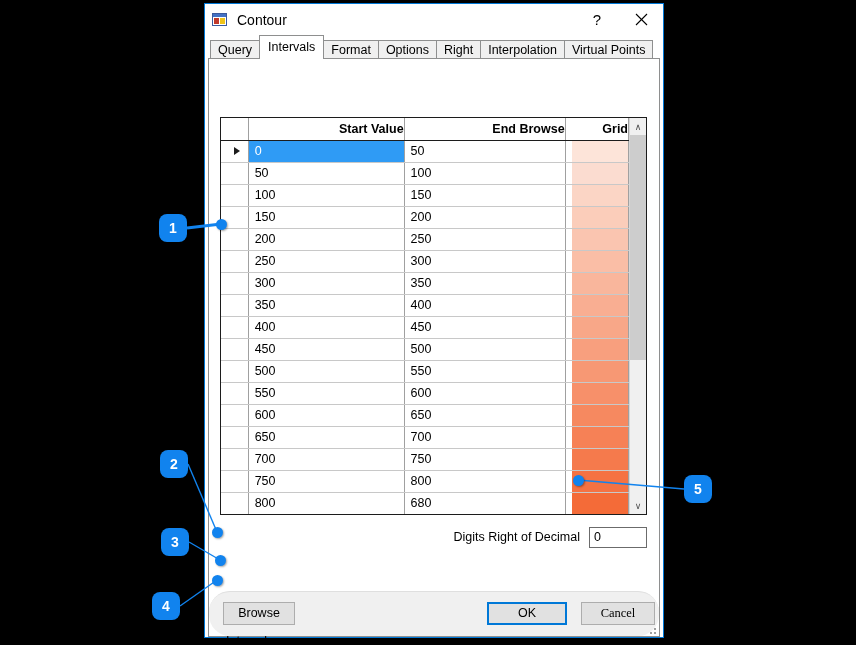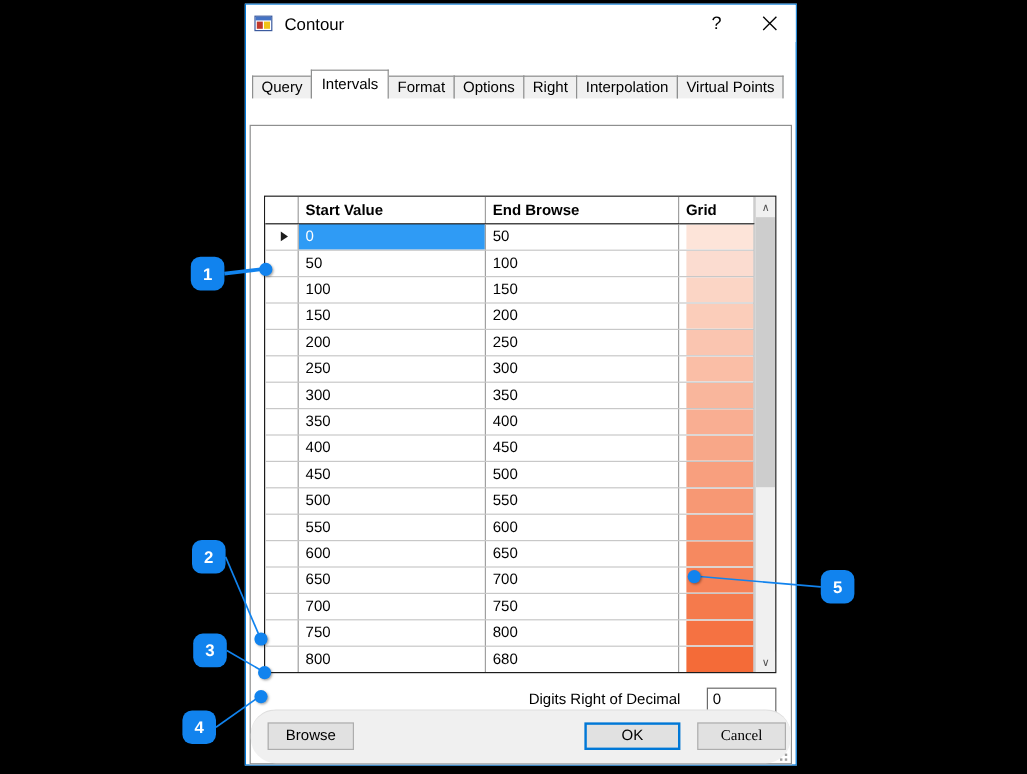--- a/index.html
+++ b/index.html
@@ -22,21 +22,20 @@
     position: absolute;
     left: 204px;
     top: 3px;
     width: 460px;
     height: 635px;
     background: #ffffff;
     border: 1px solid #0078d7;
     box-sizing: border-box;
     display: flex;
     flex-direction: column;
-    gap: 23px;
   }
 
   .titlebar {
     height: 31px;
     flex: 0 0 31px;
     background: #ffffff;
     display: flex;
     align-items: center;
     padding-left: 7px;
     box-sizing: border-box;
@@ -145,21 +144,21 @@
     width: 100%;
     table-layout: fixed;
     font-size: 12.5px;
   }
   table.grid th {
     background: #ffffff;
     border-right: 1px solid #a0a0a0;
     border-bottom: 1px solid #1c1c1c;
     font-weight: bold;
     font-size: 12.5px;
-    text-align: left;
+    text-align: right;
     padding: 0 0 0 6px;
     height: 22px;
     color: #000000;
     box-sizing: border-box;
   }
   table.grid td {
     border-right: 1px solid #a0a0a0;
     border-bottom: 1px solid #c8c8c8;
     height: 22px;
     padding: 0 0 0 6px;
@@ -228,21 +227,21 @@
     top: 466px;
     width: 427px;
     height: 24px;
     display: flex;
     align-items: center;
     justify-content: flex-end;
   }
   .decimal-label {
     font-size: 12.5px;
     color: #000000;
-    margin-right: 22px;
+    margin-right: 9px;
     white-space: nowrap;
   }
   .decimal-input {
     width: 58px;
     height: 21px;
     border: 1px solid #6b6b6b;
     background: #ffffff;
     font-size: 12.5px;
     color: #000000;
     padding: 0 0 0 4px;

